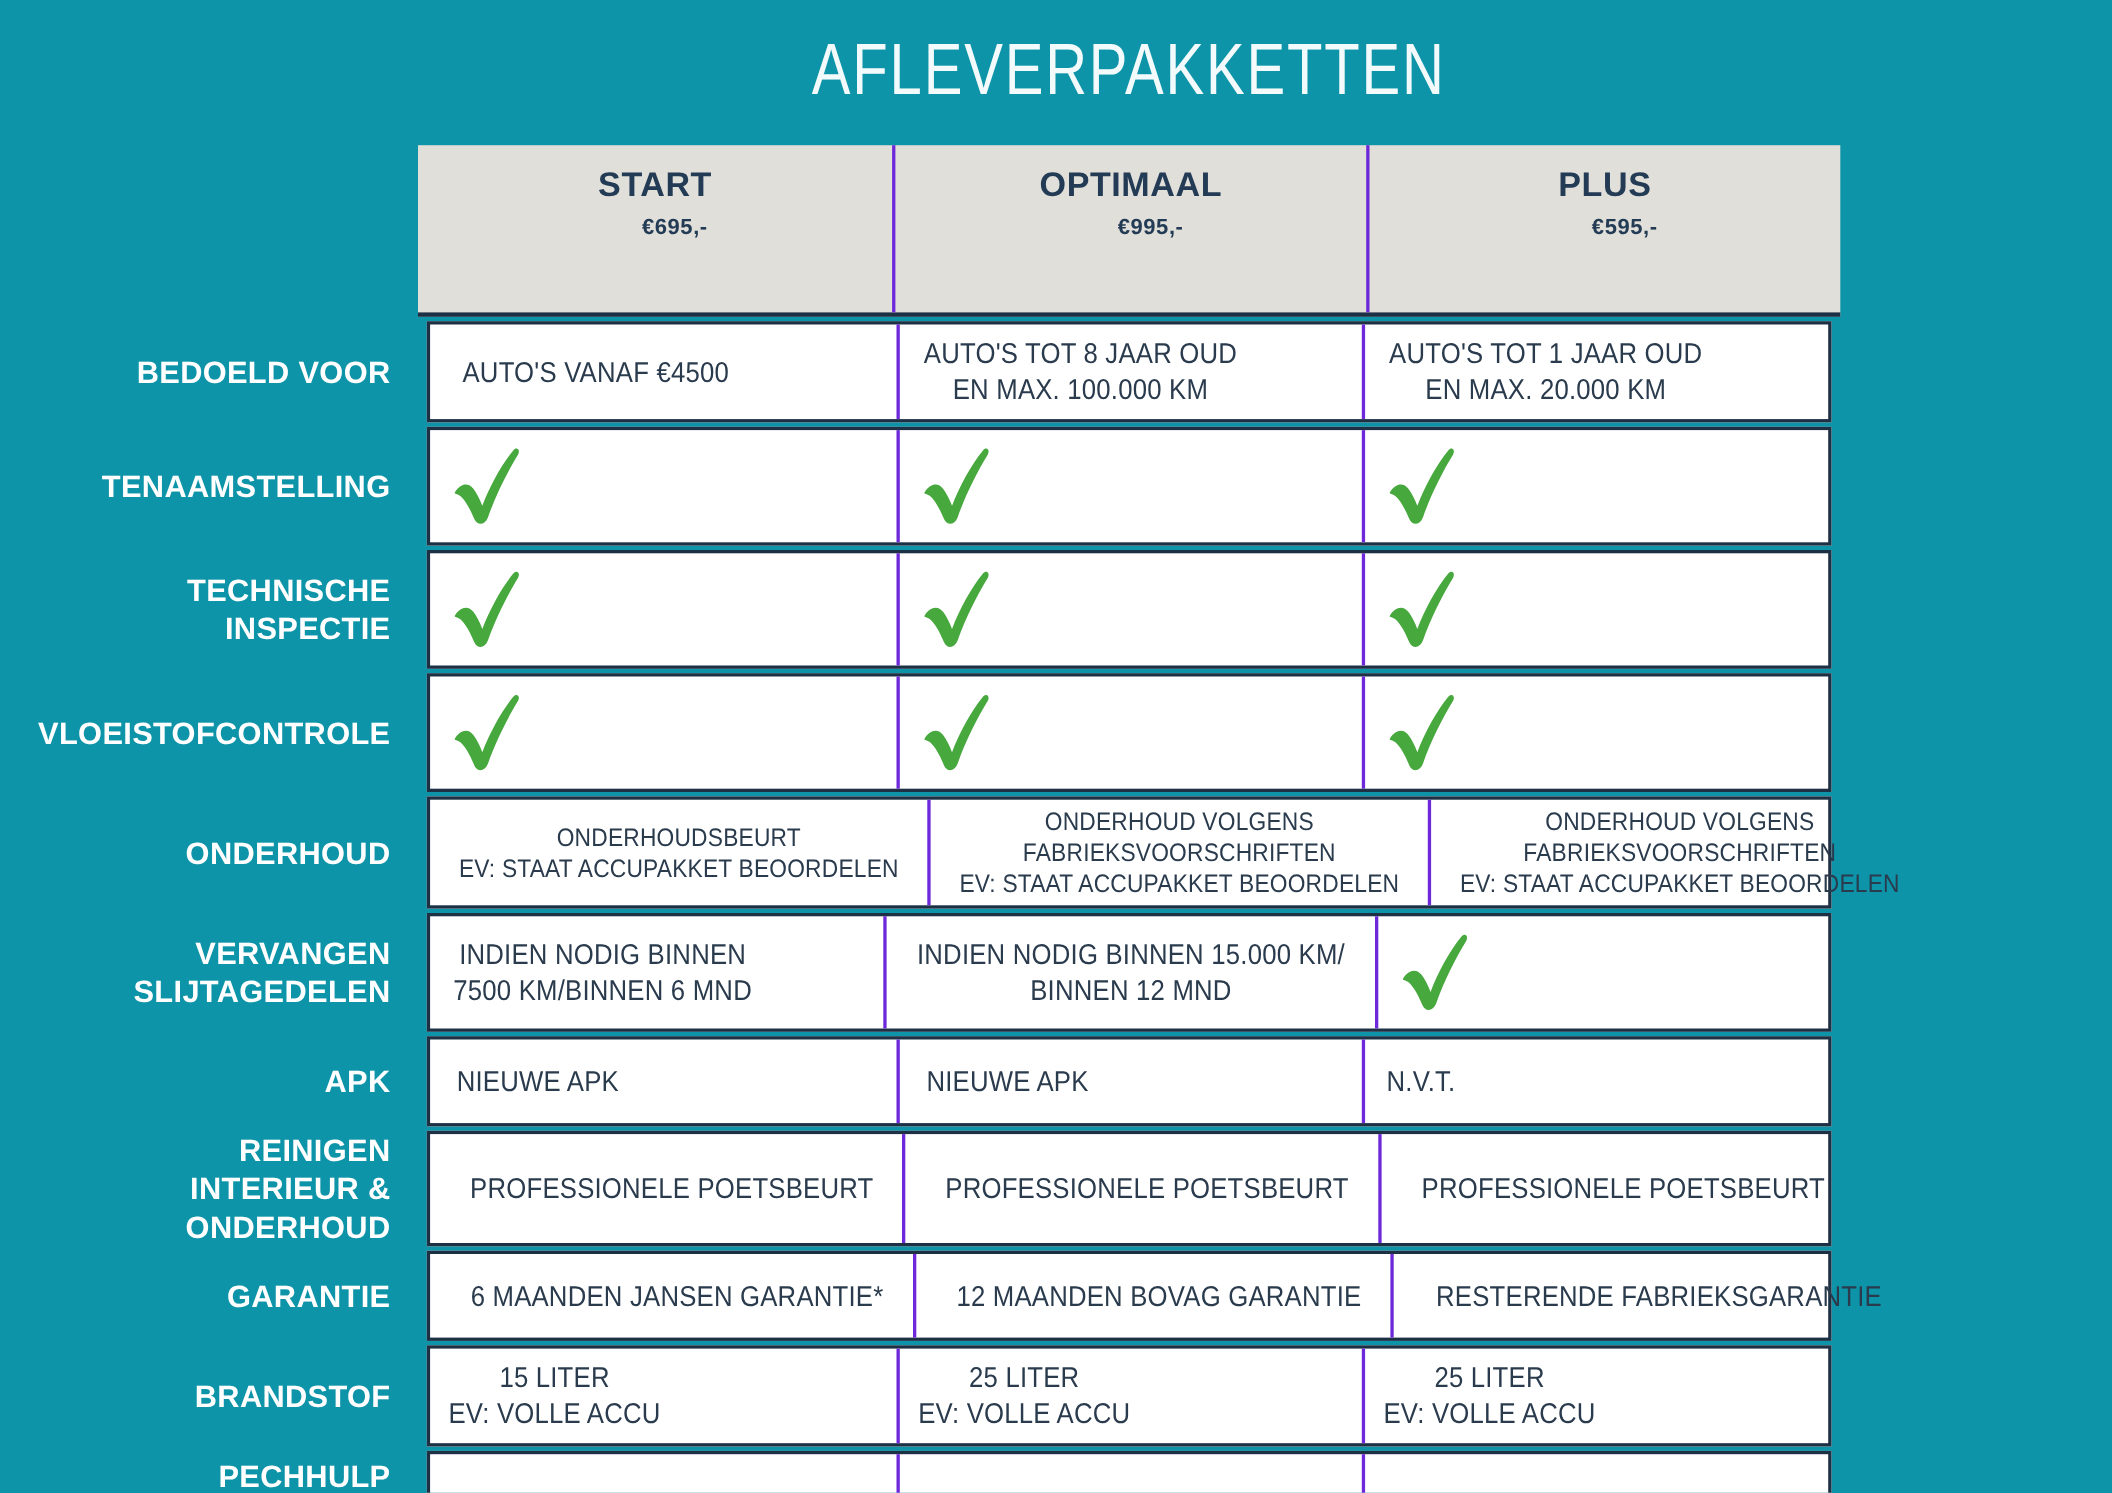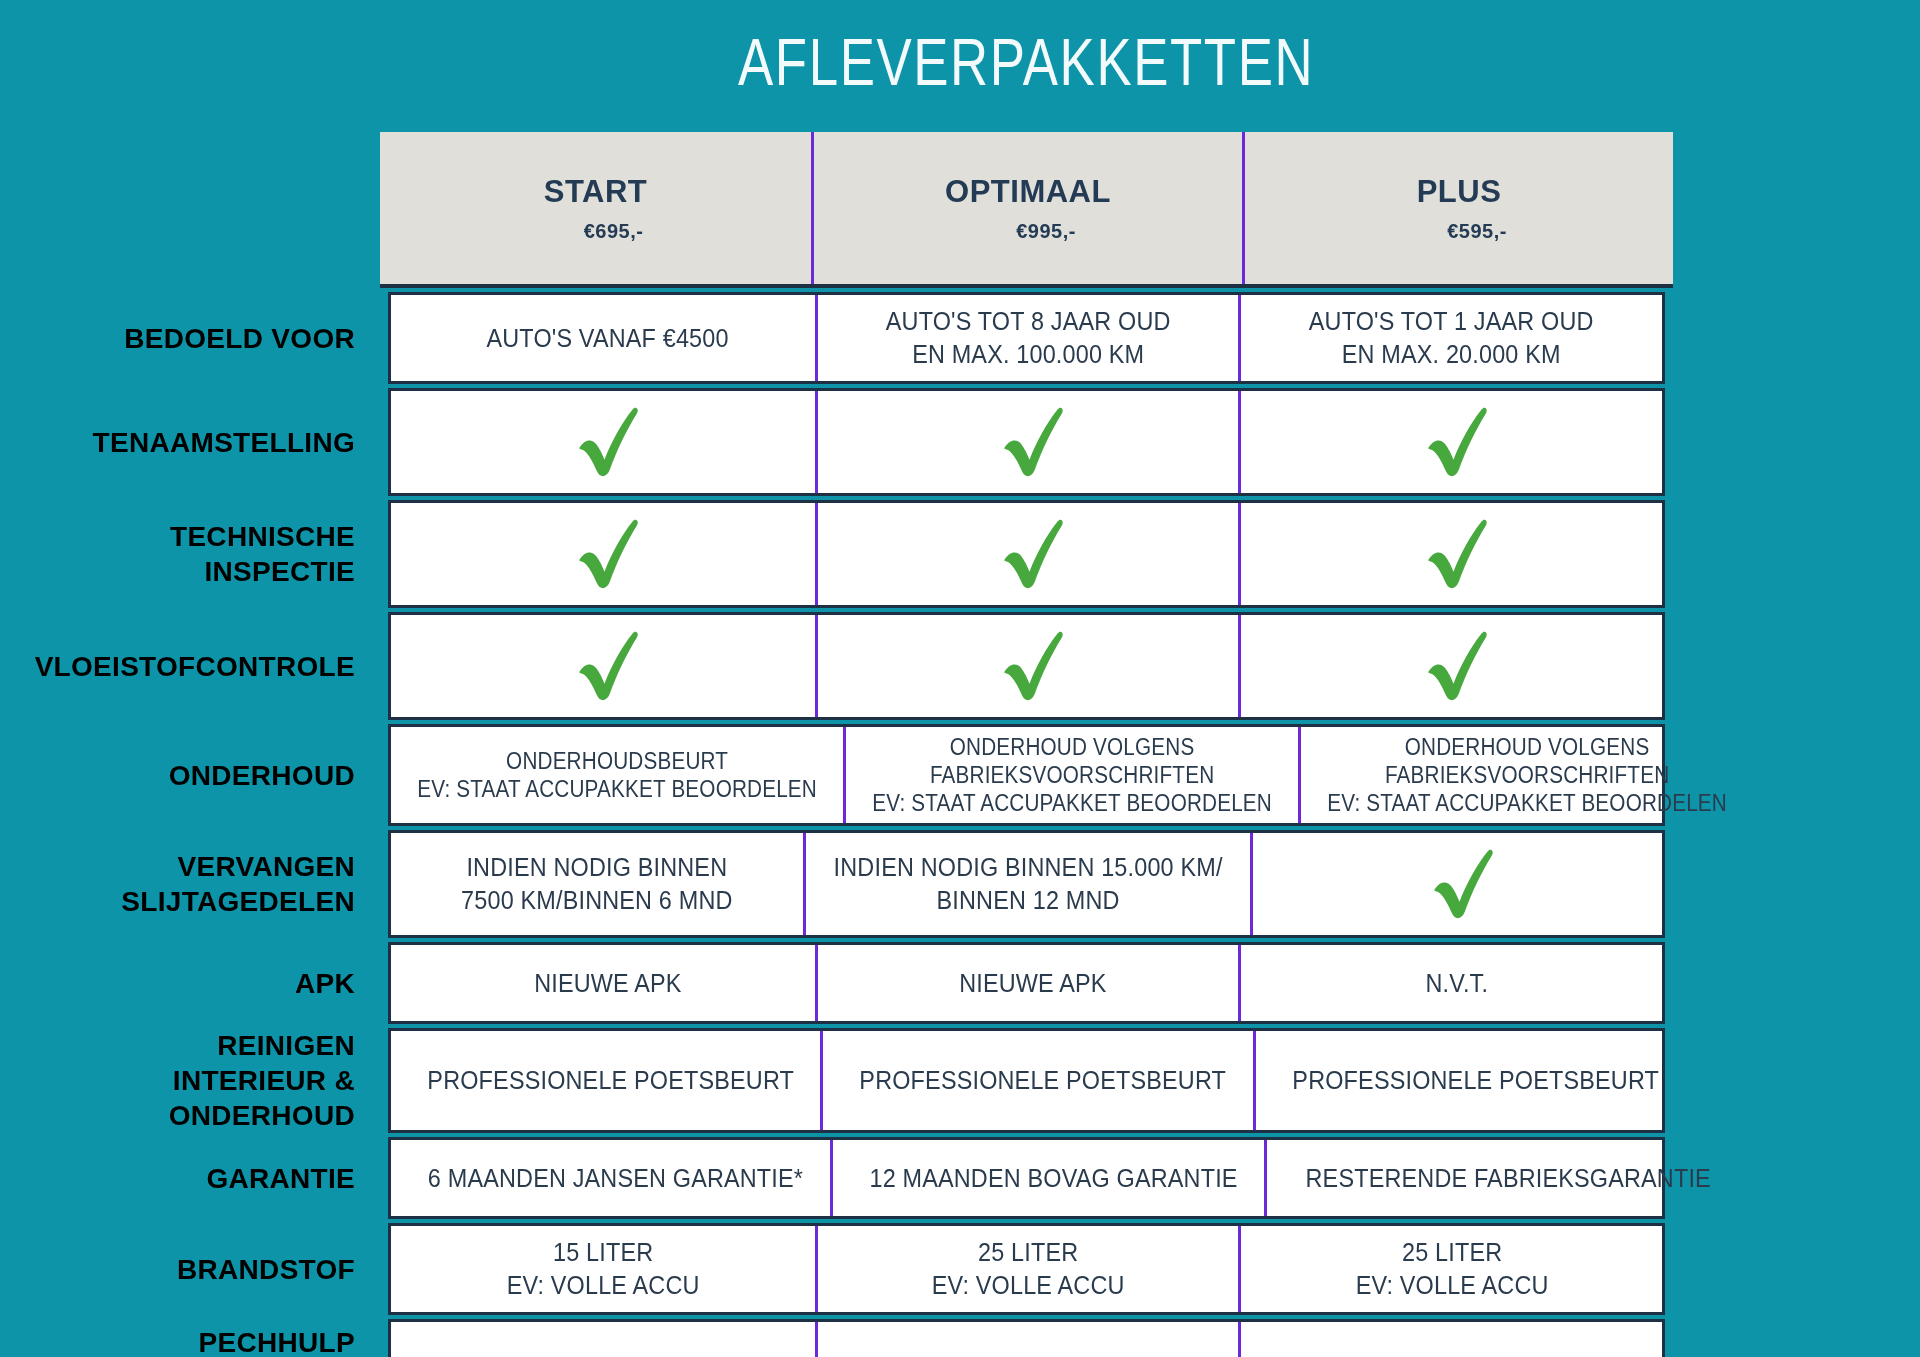--- a/index.html
+++ b/index.html
@@ -38,38 +38,38 @@
     padding-left: 90px;
   }
   .row-label {
     width: 265px;
     margin-right: 33px;
     display: flex;
     flex-direction: column;
     justify-content: center;
     align-items: flex-end;
     text-align: right;
-    color: #000000;
+    color: #ffffff;
     font-weight: 700;
     font-size: 28px;
     line-height: 35px;
     letter-spacing: 0.3px;
   }
   .row-box {
     width: 1277px;
     box-sizing: border-box;
     display: grid;
     grid-template-columns: 1fr 1fr 1fr;
     background: #ffffff;
     border: 3px solid #1d3044;
   }
   .cell {
     display: flex;
     align-items: center;
-    justify-content: center;
+    justify-content: flex-start;
     text-align: center;
     padding: 10px 6px;
     color: #2a3b4d;
     font-size: 26px;
     line-height: 33px;
   }
   .cell + .cell { border-left: 3px solid #6d28d9; }
   .cell-text {
     transform: scaleX(0.90);
     transform-origin: center;

